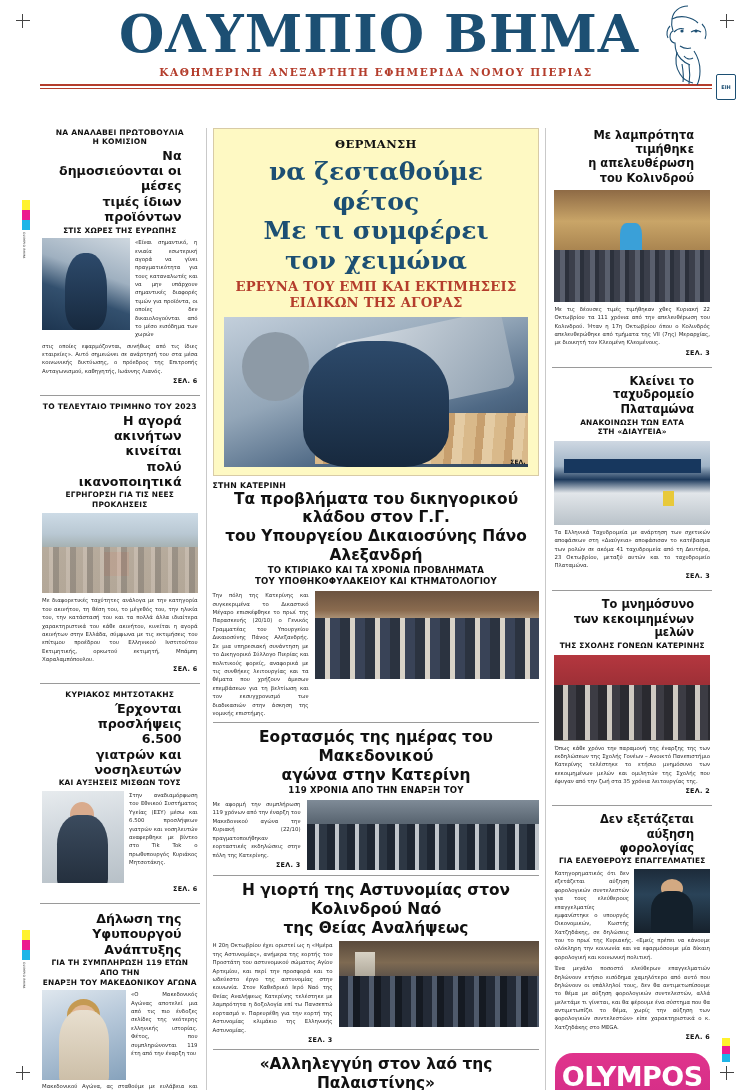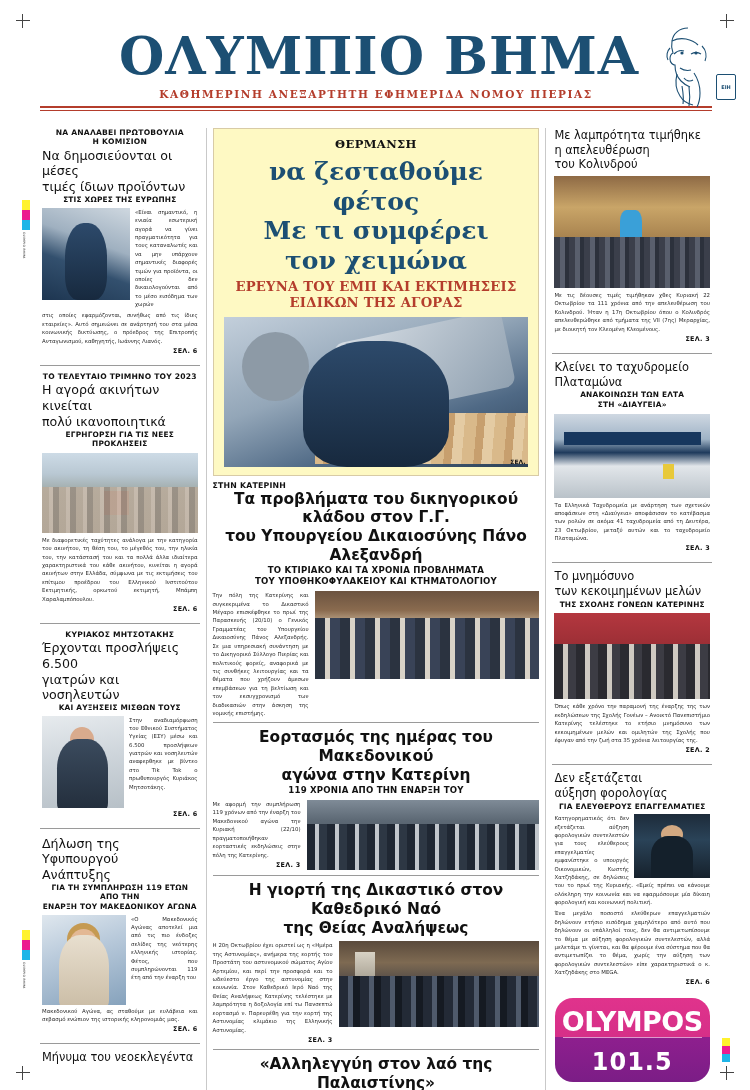--- a/index.html
+++ b/index.html
@@ -20,21 +20,21 @@
   .regmark{position:absolute;width:14px;height:14px;}
   .regmark:before,.regmark:after{content:"";position:absolute;background:#444;}
   .regmark:before{left:6px;top:0;width:1px;height:14px;}
   .regmark:after{top:6px;left:0;height:1px;width:14px;}
   .colourbar{position:absolute;width:8px;}
   .cb-seg{height:10px;width:100%;}
   .cb-lbl{font-size:3px;color:#222;writing-mode:vertical-rl;letter-spacing:.3px;
           background:#fff;height:30px;text-align:center;overflow:hidden;}
 
   
-  .masthead{position:absolute;left:40px;top:30px;width:672px;}
+  .masthead{position:absolute;left:40px;top:8px;width:672px;}
   .mast-title{
     font-family:"DejaVu Serif","Liberation Serif",serif;
     font-weight:bold;color:#1c4f73;
     font-size:52px;letter-spacing:1px;line-height:1;
     text-align:center;padding-left:6px;
   }
   .mast-sub{
     font-family:"DejaVu Serif","Liberation Serif",serif;
     color:#b43d2c;font-weight:bold;
     font-size:10.5px;letter-spacing:1.6px;text-align:center;
@@ -69,22 +69,22 @@
   .vrule{width:1px;background:#c9c9c9;}
 
   
   .art{padding:0 2px 6px;}
   .art + .art{border-top:1px solid #9a9a9a;padding-top:6px;margin-top:4px;}
   .kicker{
     font-size:7.6px;font-weight:bold;color:#111;text-align:center;
     letter-spacing:.2px;line-height:1.25;text-transform:uppercase;
   }
   .head{
-    font-size:12.6px;font-weight:normal;color:#111;text-align:left;
-    line-height:1.2;margin:1px 0;
+    font-size:12.6px;font-weight:bold;color:#111;text-align:right;
+    line-height:1.2;margin:1px 16px;
   }
   .head.sm{font-size:11.4px;}
   .subhead{
     font-size:7.4px;font-weight:bold;color:#111;text-align:center;
     letter-spacing:.2px;line-height:1.3;text-transform:uppercase;
   }
   .body{
     font-size:5.4px;color:#2a2a2a;line-height:1.55;text-align:justify;
     margin-top:3px;
   }
@@ -375,21 +375,21 @@
             <div class="mid-body">Με αφορμή την συμπλήρωση 119 χρόνων από την έναρξη του Μακεδονικού αγώνα την Κυριακή (22/10) πραγματοποιήθηκαν εορταστικές εκδηλώσεις στην πόλη της Κατερίνης.</div>
             <span class="sel">ΣΕΛ. 3</span>
           </div>
           <div class="pic" style="flex:1 1 auto;">
             <div class="ph ph-maked" style="width:100%;height:70px;"></div>
           </div>
         </div>
       </div>
 
       <div class="mid-art">
-        <div class="mid-head">Η γιορτή της Δικαστικό στον Καθεδρικό Ναό</div>
+        <div class="mid-head">Η γιορτή της Αστυνομίας στον Κολινδρού Ναό</div>
         <div class="mid-head">της Θείας Αναλήψεως</div>
         <div class="row">
           <div class="txt" style="width:120px;flex:0 0 120px;">
             <div class="mid-body">Η 20η Οκτωβρίου έχει οριστεί ως η «Ημέρα της Αστυνομίας», ανήμερα της εορτής του Προστάτη του αστυνομικού σώματος Αγίου Αρτεμίου, και περί την προσφορά και το ωδεύεστο έργο της αστυνομίας στην κοινωνία. Στον Καθεδρικό Ιερό Ναό της Θείας Αναλήψεως Κατερίνης τελέστηκε με λαμπρότητα η δοξολογία επί τω Πανσεπτώ εορτασμό ν. Παρευρέθη για την εορτή της Αστυνομίας κλιμάκιο της Ελληνικής Αστυνομίας.</div>
             <span class="sel">ΣΕΛ. 3</span>
           </div>
           <div class="pic" style="flex:1 1 auto;">
             <div class="ph ph-police" style="width:100%;height:86px;"></div>
           </div>
         </div>

